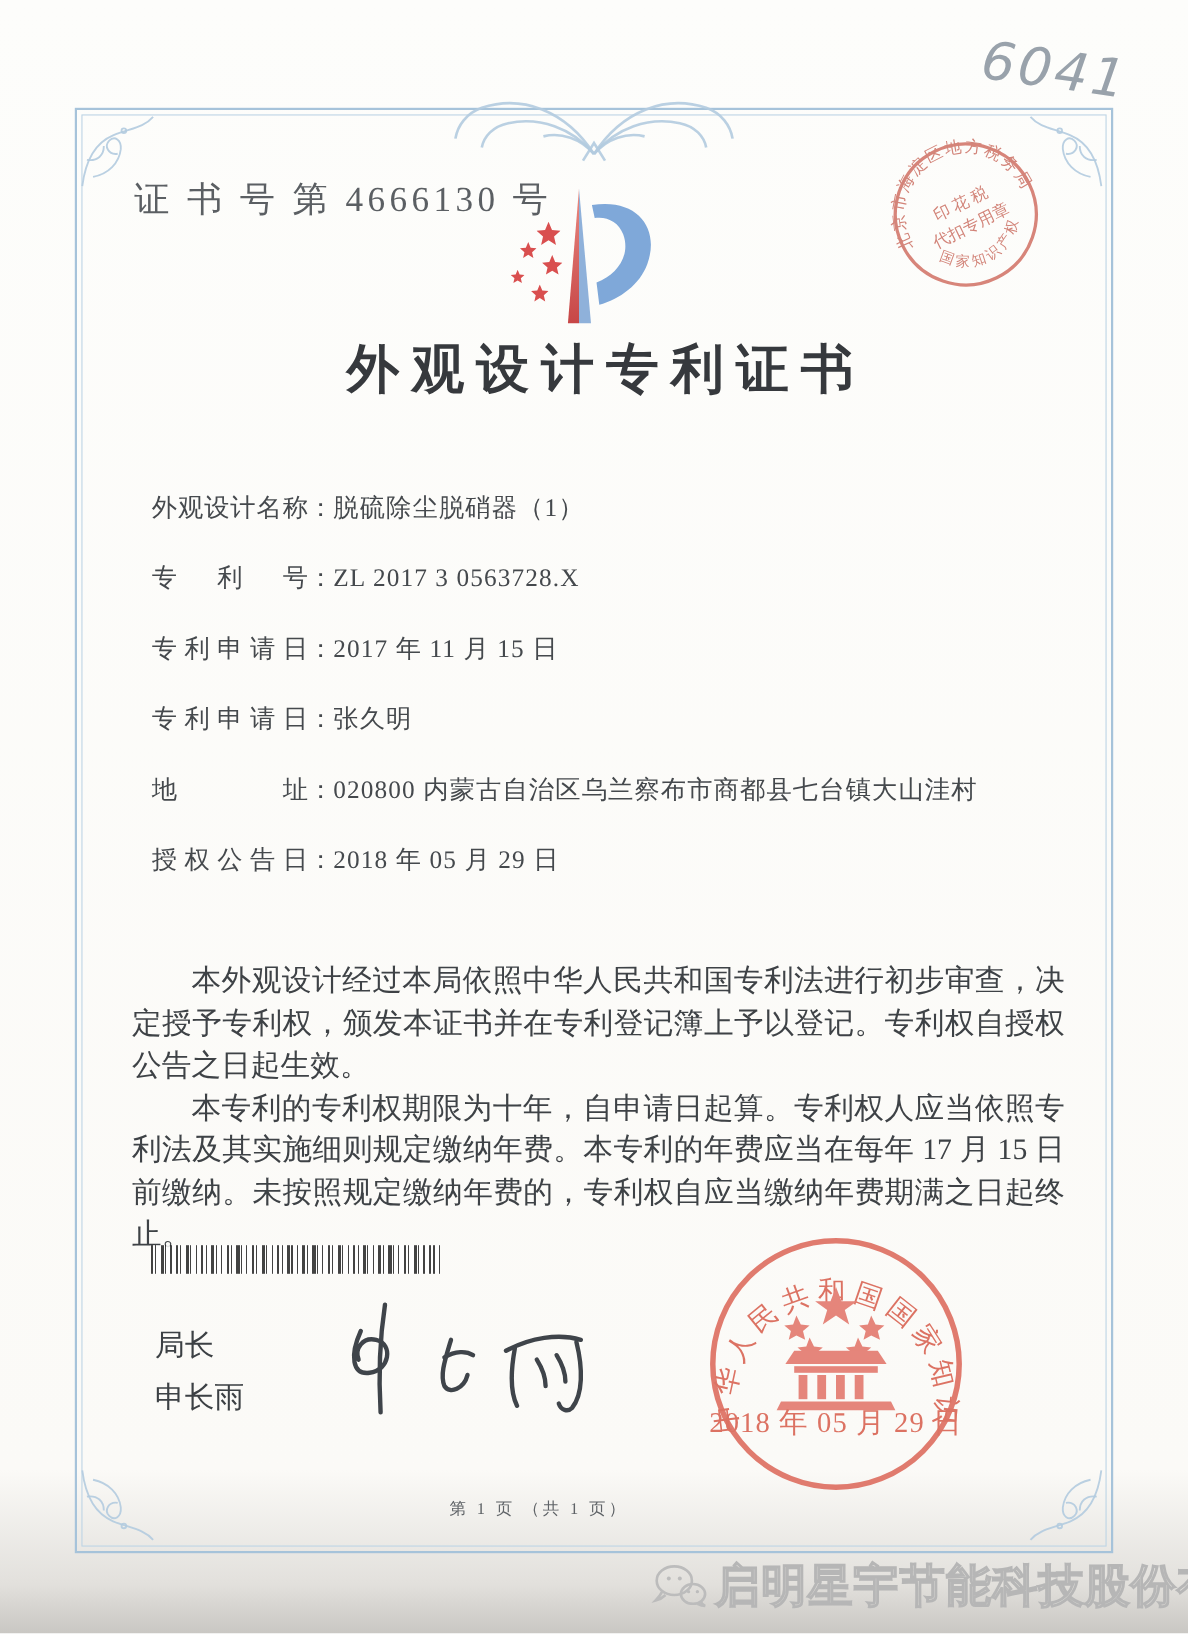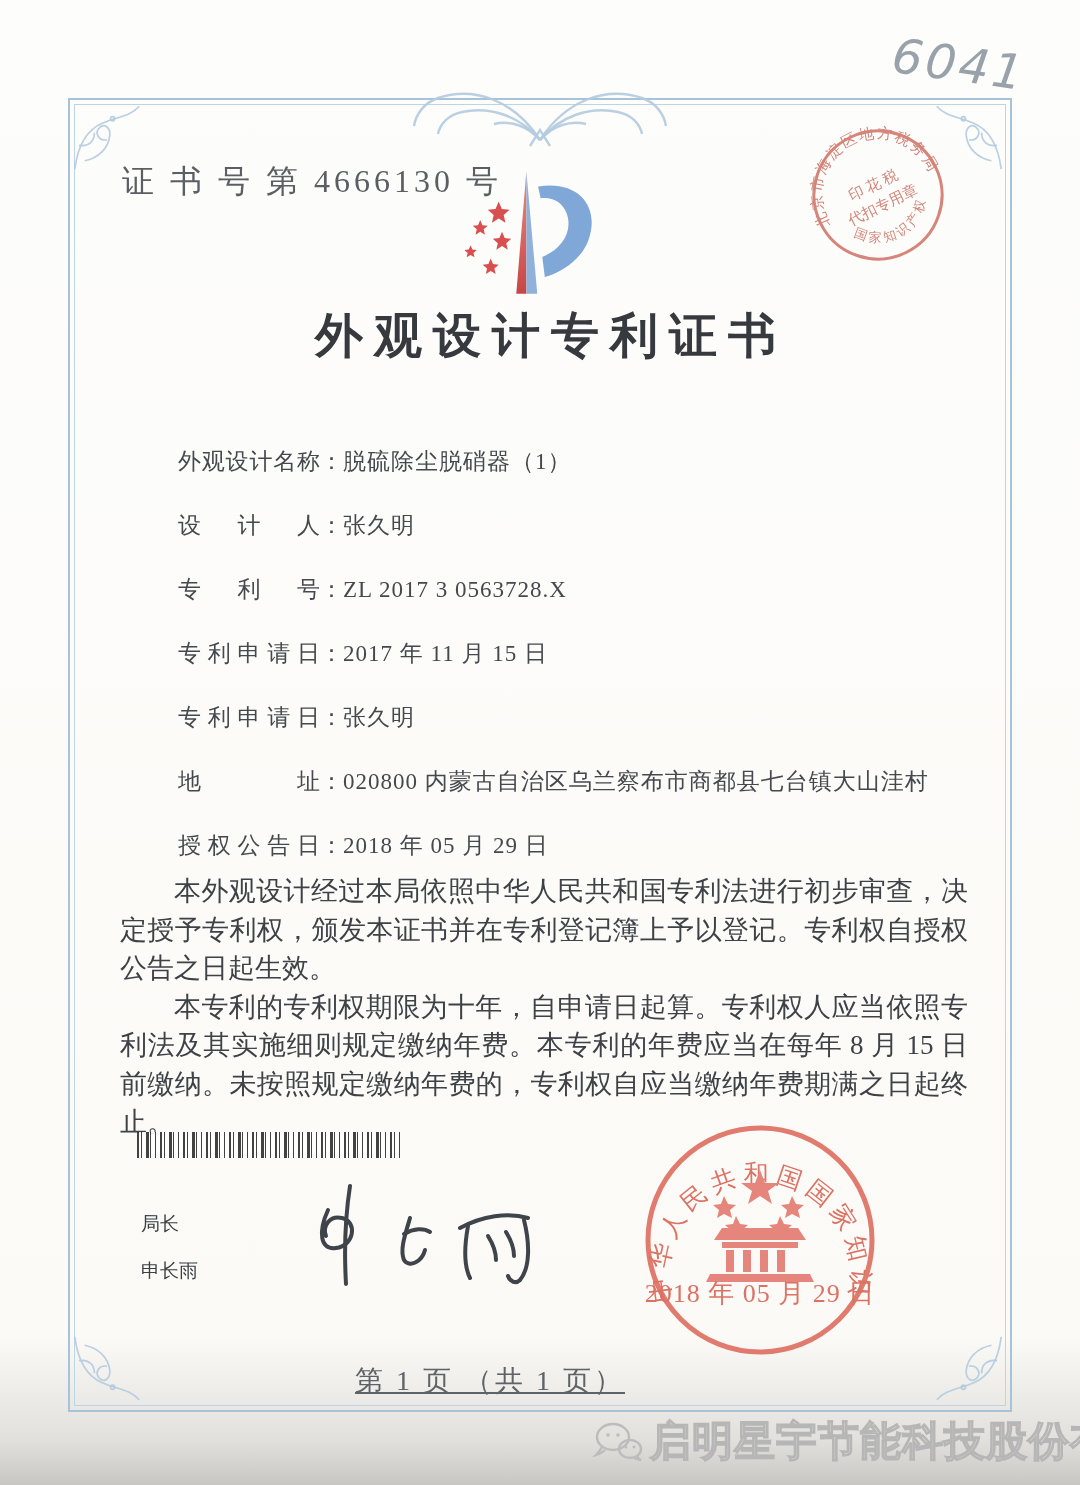--- a/index.html
+++ b/index.html
@@ -47,48 +47,47 @@
   
   .fields{
     position:absolute;left:138px;top:446px;width:810px;
     font-size:23px;color:#45494d;
   }
   .frow{height:30px;margin-bottom:34px;position:relative;white-space:nowrap;}
   .flabel{
     display:inline-block;width:142px;
     text-align:justify;text-align-last:justify;text-justify:inter-character;
     vertical-align:top;
-    margin-left:40px;
   }
   .fvalue{letter-spacing:1px;text-align:right;}
   .fextra{position:absolute;left:428px;top:0;}
   
   .bodytext{
     position:absolute;left:120px;top:872px;width:848px;
     font-size:27px;line-height:38.5px;color:#3e4246;
     text-align:justify;
   }
   .bodytext p{margin:0;text-indent:2em;}
   
   .barcode{
     position:absolute;left:137px;top:1132px;width:263px;height:26px;
     background:repeating-linear-gradient(90deg,
       #222 0 2px,#fff 2px 4px,#222 4px 5px,#fff 5px 9px,
       #222 9px 12px,#fff 12px 13px,#222 13px 14px,#fff 14px 18px,
       #222 18px 19px,#fff 19px 23px);
     opacity:.85;
   }
   
-  .director{position:absolute;left:141px;top:1200px;font-size:19px;color:#3c4044;line-height:47px;}
+  .director{position:absolute;left:141px;top:1200px;font-size:27px;color:#3c4044;line-height:47px;}
   .sig{position:absolute;left:292px;top:1176px;}
   .sig path{stroke:#3f444a;stroke-width:4;fill:none;stroke-linecap:round;}
   
   .pageno{
     position:absolute;left:340px;top:1362px;width:300px;
-    text-align:center;font-size:28px;color:#5f6367;letter-spacing:3px;text-decoration:underline;
+    text-align:center;font-size:15px;color:#5f6367;letter-spacing:3px;
   }
   .watermark{
     position:absolute;left:592px;top:1414px;white-space:nowrap;
     display:flex;align-items:center;
   }
   .wm-text{
     font-family:"Liberation Sans","DejaVu Sans",sans-serif;
     font-size:41px;font-weight:700;letter-spacing:1px;
     color:rgba(255,255,255,.05);
     -webkit-text-stroke:1.3px #b6b6b6;
@@ -175,33 +174,32 @@
       </defs>
       <text font-size="15" letter-spacing="2"><textPath href="#taxTopArc" startOffset="4%">北京市海淀区地方税务局</textPath></text>
       <text font-size="13" letter-spacing="3"><textPath href="#taxBotArc" startOffset="8%">国家知识产权局</textPath></text>
       <text x="80" y="74" font-size="15" text-anchor="middle">印 花 税</text>
       <text x="80" y="96" font-size="15" text-anchor="middle">代扣专用章</text>
     </g>
   </svg>
 
   <div class="fields">
     <div class="frow"><span class="flabel">外观设计名称</span><span>：</span><span class="fvalue">脱硫除尘脱硝器（1）</span></div>
-    <div class="frow"><span class="flabel">设计人</span><span>：</span><span class="fvalue">张久明</span></div>
     <div class="frow"><span class="flabel">专利号</span><span>：</span><span class="fvalue">ZL 2017 3 0563728.X</span></div>
     <div class="frow"><span class="flabel">专利申请日</span><span>：</span><span class="fvalue">2017 年 11 月 15 日</span></div>
     <div class="frow"><span class="flabel">专利申请日</span><span>：</span><span class="fvalue">张久明</span></div>
     <div class="frow"><span class="flabel">地址</span><span>：</span><span class="fvalue">020800  内蒙古自治区乌兰察布市商都县七台镇大山洼村</span></div>
     <div class="frow">
       <span class="flabel">授权公告日</span><span>：</span><span class="fvalue">2018 年 05 月 29 日</span>
     </div>
   </div>
 
   <div class="bodytext">
     <p>本外观设计经过本局依照中华人民共和国专利法进行初步审查，决定授予专利权，颁发本证书并在专利登记簿上予以登记。专利权自授权公告之日起生效。</p>
-    <p>本专利的专利权期限为十年，自申请日起算。专利权人应当依照专利法及其实施细则规定缴纳年费。本专利的年费应当在每年 8 月 15 日前缴纳。未按照规定缴纳年费的，专利权自应当缴纳年费期满之日起终止。</p>
+    <p>本专利的专利权期限为十年，自申请日起算。专利权人应当依照专利法及其实施细则规定缴纳年费。本专利的年费应当在每年 17 月 15 日前缴纳。未按照规定缴纳年费的，专利权自应当缴纳年费期满之日起终止。</p>
   </div>
 
   <div class="barcode"></div>
 
   <div class="director">
     <div>局长</div>
     <div>申长雨</div>
   </div>
 
   <svg class="sig" width="260" height="120" viewBox="0 0 260 120">

